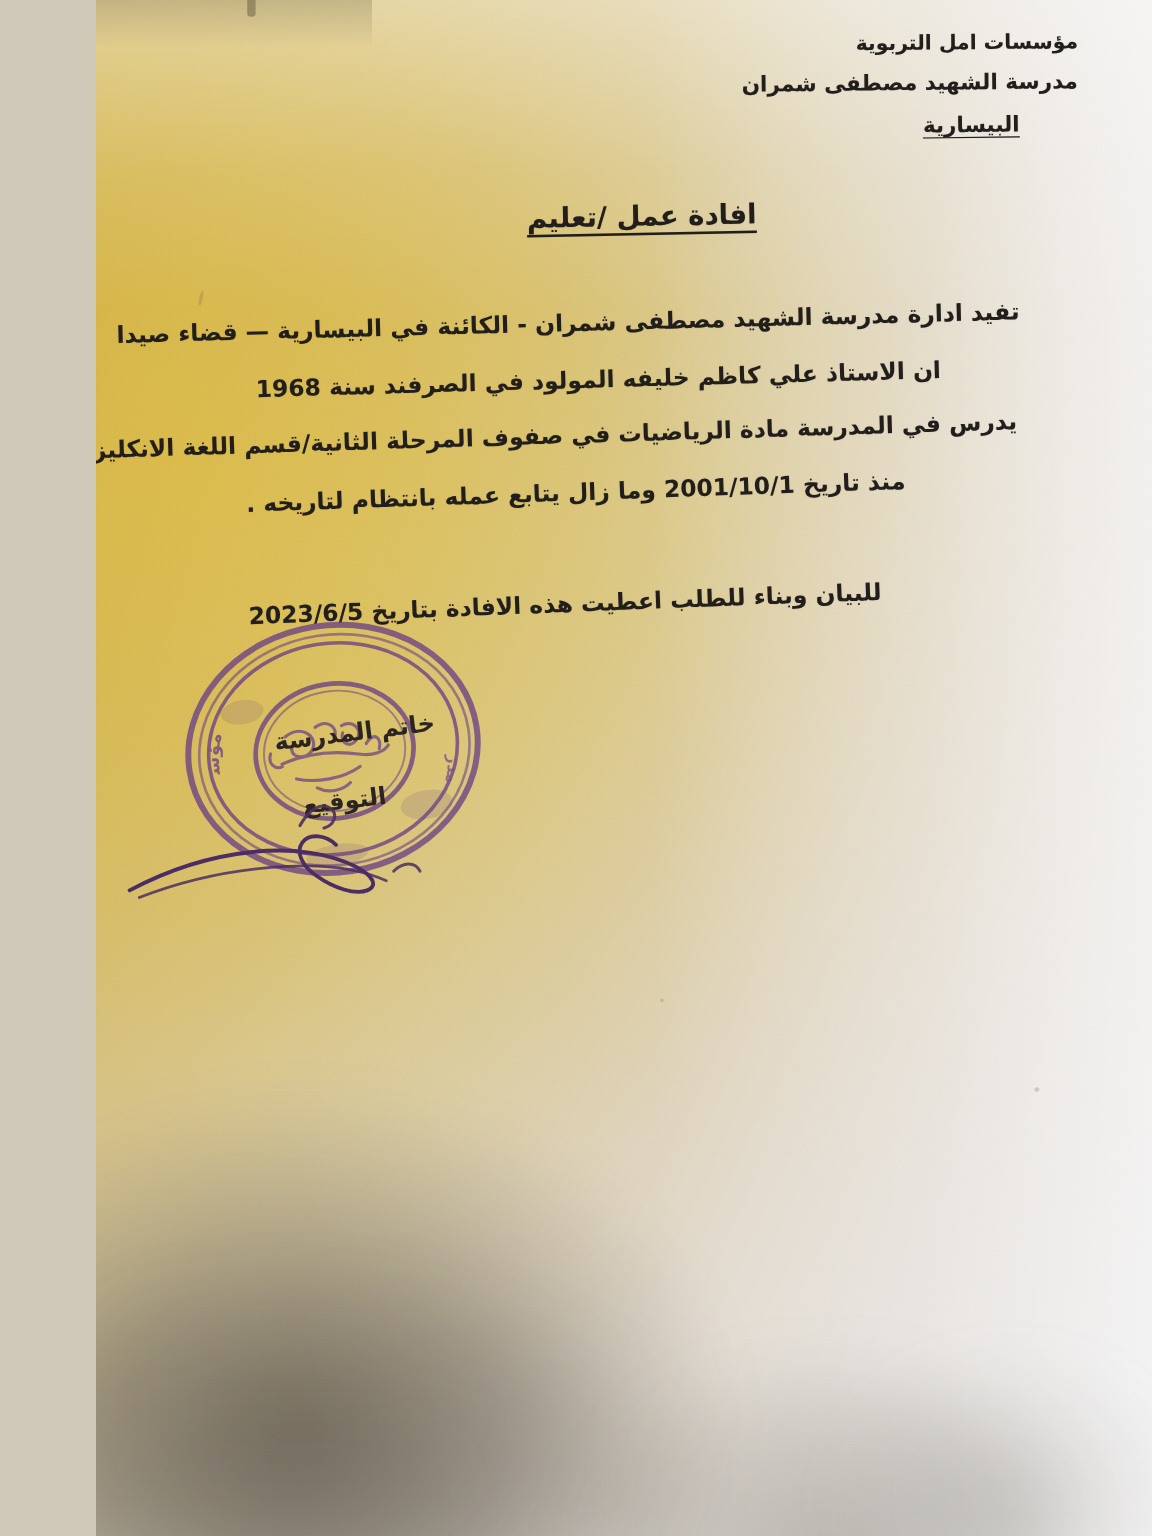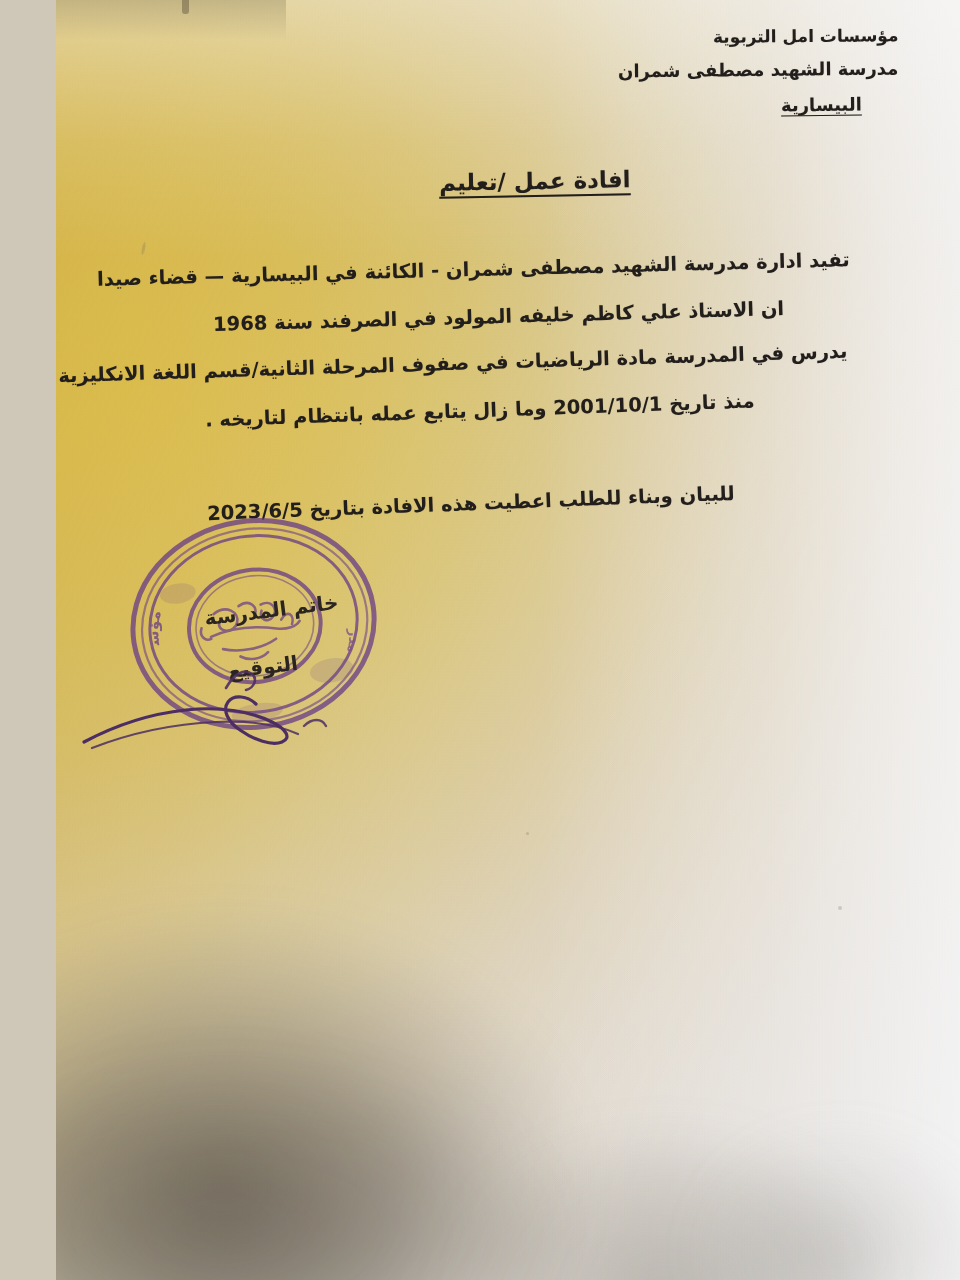--- a/index.html
+++ b/index.html
@@ -12,21 +12,20 @@
     overflow: hidden;
     font-family: "DejaVu Sans", "Liberation Sans", sans-serif;
     background: #cfc8b8;
   }
 
   #page {
     position: relative;
     width: 880px;
     height: 1280px;
     overflow: hidden;
-    padding-left: 24px;
   }
 
   
   .paper-base {
     position: absolute;
     inset: 0;
     background:
       radial-gradient(120% 90% at 8% 30%, #e6cf6a 0%, #e3cd74 18%, #e0cd86 32%, #dfd0a3 46%, #e0d5bd 60%, #e2dacd 72%, #e3ded8 85%, #e4e2e0 100%);
   }
   .paper-tint {
@@ -109,21 +108,21 @@
     position: absolute;
     white-space: nowrap;
     font-weight: bold;
     color: #211d1a;
     text-shadow: 0 0 1px rgba(40,35,30,0.18);
   }
 
   
   .hdr1 { right: 62px; top: 26px;  font-size: 17px; letter-spacing: 0px; transform: rotate(-0.5deg); }
   .hdr2 { right: 62px; top: 59px;  font-size: 18px; transform: rotate(-0.6deg); }
-  .hdr3 { right: 98px; top: 94px;  font-size: 18px; transform: rotate(-0.7deg); text-decoration: underline; text-underline-offset: 4px; }
+  .hdr3 { right: 110px; top: 94px;  font-size: 18px; transform: rotate(-0.7deg); text-decoration: underline; text-underline-offset: 4px; }
 
   
   .title {
     right: 330px; top: 168px;
     font-size: 23px;
     letter-spacing: 0px;
     text-decoration: underline;
     text-underline-offset: 6px;
     transform: rotate(-1.1deg);
   }

